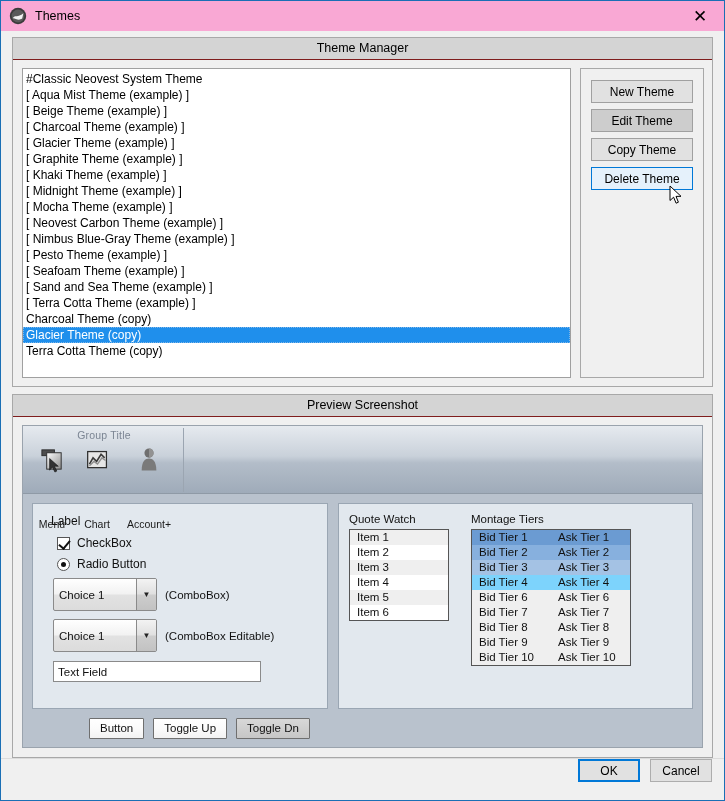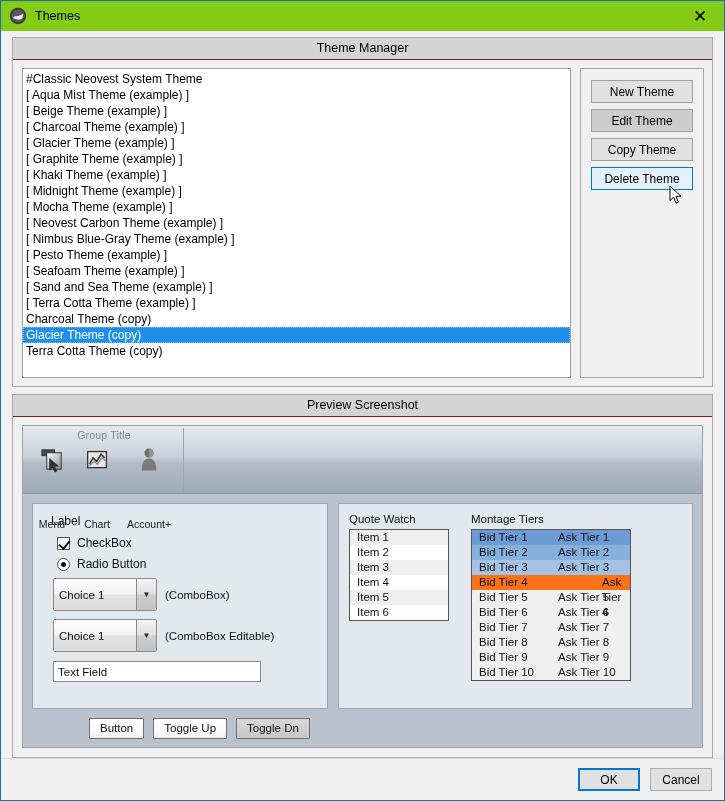--- a/index.html
+++ b/index.html
@@ -18,21 +18,21 @@
     position:relative;
     width:725px; height:801px;
     border:1px solid #1a6fb5;
     background:#f0f0f0;
     display:flex; flex-direction:column;
   }
 
   
   #titlebar {
     height:30px; flex:0 0 30px;
-    background:#84cc16;
+    background:#f9a8d4;
     display:flex; align-items:center;
     padding:0 2px 0 8px;
   }
   #titlebar .app-icon { width:18px; height:18px; flex:0 0 18px; margin-right:8px; }
   #titlebar .title-text { font-size:12.5px; color:#000; flex:1; }
   #close-btn {
     width:44px; height:28px;
     display:flex; align-items:center; justify-content:center;
     font-size:17px; color:#000; line-height:1; cursor:default;
     font-family:"DejaVu Sans", sans-serif; font-weight:300;
@@ -231,21 +231,21 @@
   }
   .pbtn.pressed {
     background:linear-gradient(to bottom,#d8d8d8 0%,#cfcfcf 50%,#c6c6c6 100%);
   }
 
   
   #footer {
     flex:0 0 42px; height:42px;
     background:#f0f0f0;
     border-top:1px solid #dcdcdc;
-    display:flex; align-items:center; justify-content:flex-end;
+    display:flex; justify-content:flex-end;
     padding-right:12px; gap:10px;
   }
   .fbtn {
     width:62px; height:23px;
     font-family:"Liberation Sans", sans-serif; font-size:12px;
     border:1px solid #adadad; background:#e1e1e1; color:#000;
     cursor:default; padding:0;
   }
   .fbtn.default { border:2px solid #0078d7; background:#e1e1e1; }
 </style>
@@ -409,27 +409,23 @@
                     <span class="ask">Ask Tier 1</span>
                   </div>
                   <div class="m-row" style="background: rgb(135, 176, 222);">
                     <span class="bid">Bid Tier 2</span>
                     <span class="ask">Ask Tier 2</span>
                   </div>
                   <div class="m-row" style="background: rgb(164, 194, 228);">
                     <span class="bid">Bid Tier 3</span>
                     <span class="ask">Ask Tier 3</span>
                   </div>
-                  <div class="m-row" style="background: #f97316; gap: 44px;">
+                  <div class="m-row" style="background: #7dd3fc;">
                     <span class="bid">Bid Tier 4</span>
                     <span class="ask">Ask Tier 4</span>
-                  </div>
-                  <div class="m-row" style="background: rgb(239, 239, 239);">
-                    <span class="bid">Bid Tier 5</span>
-                    <span class="ask">Ask Tier 5</span>
                   </div>
                   <div class="m-row" style="background: rgb(239, 239, 239);">
                     <span class="bid">Bid Tier 6</span>
                     <span class="ask">Ask Tier 6</span>
                   </div>
                   <div class="m-row" style="background: rgb(239, 239, 239);">
                     <span class="bid">Bid Tier 7</span>
                     <span class="ask">Ask Tier 7</span>
                   </div>
                   <div class="m-row" style="background: rgb(239, 239, 239);">

